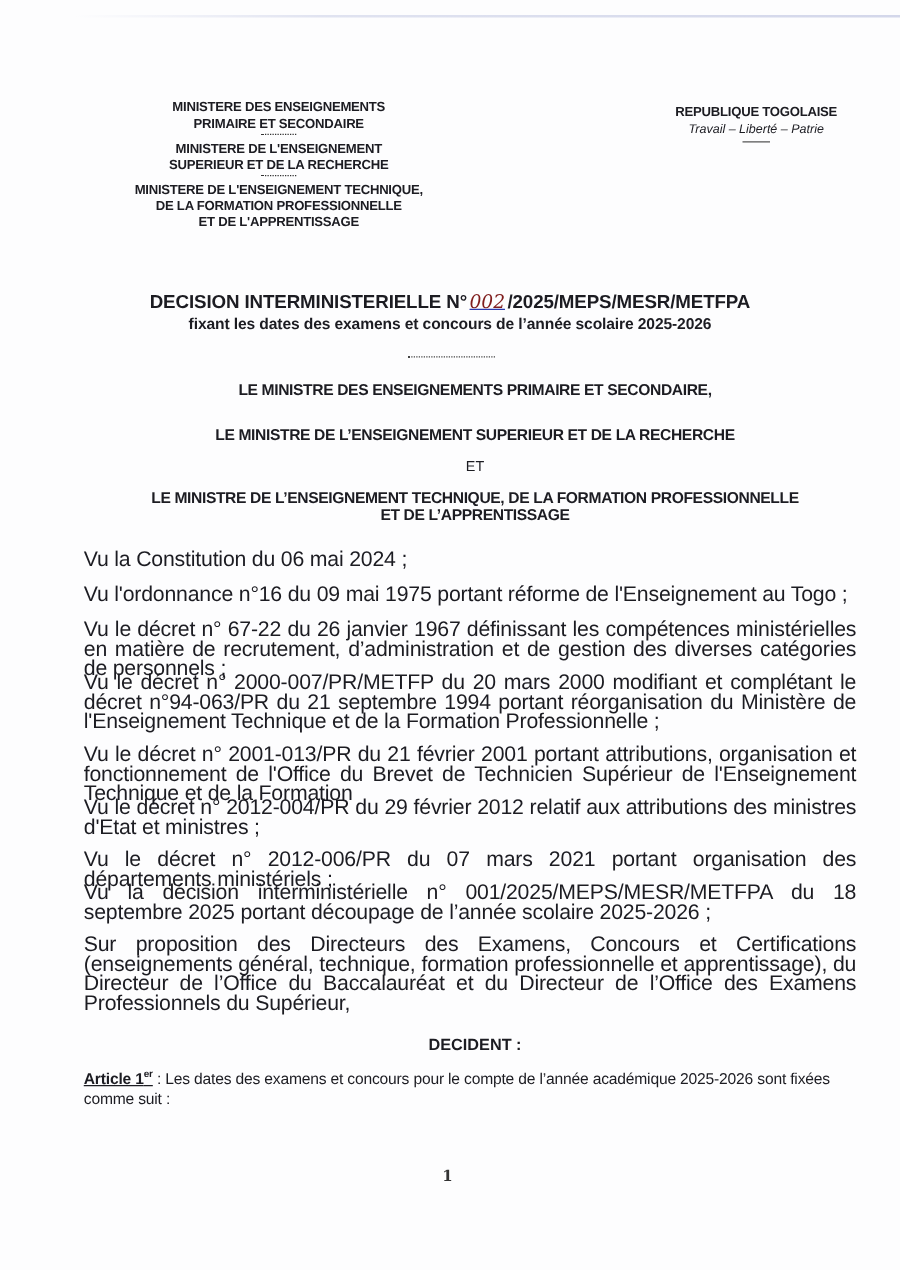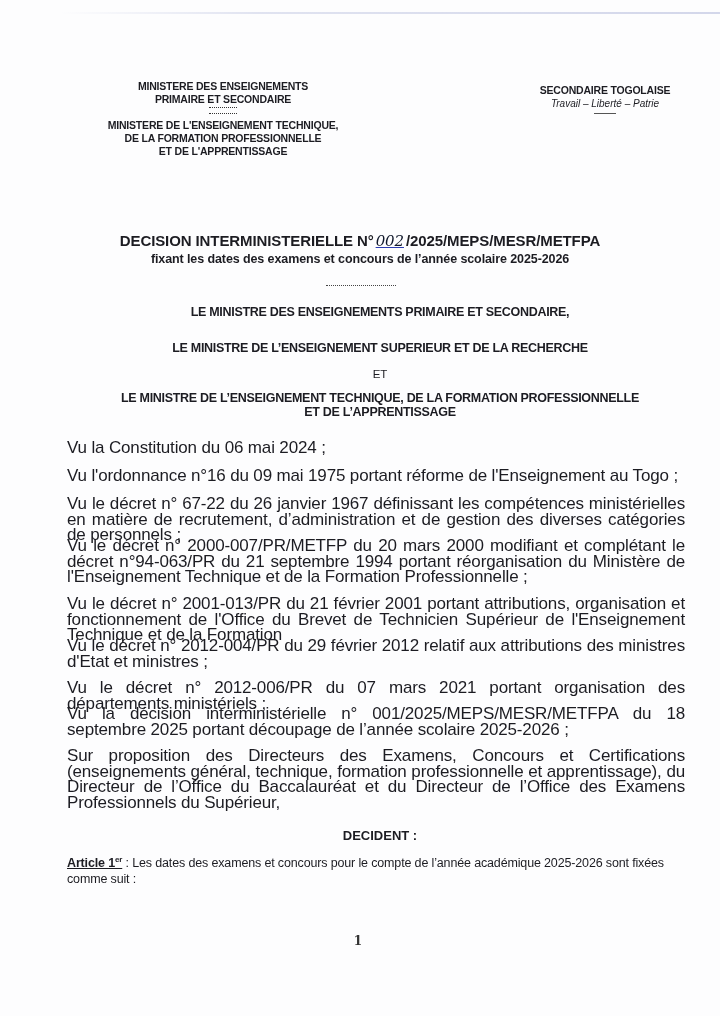--- a/index.html
+++ b/index.html
@@ -30,21 +30,21 @@
   }
   .right-header .rep { font-weight: bold; font-size: 10.5px; line-height: 13px; letter-spacing: -0.2px; }
   .right-header .motto { font-style: italic; font-size: 10px; line-height: 13px; }
   .right-header .line { display: block; margin: 3px auto 0; width: 22px; border-top: 1px solid #555; }
 
   .decision-title {
     left: 0; width: 720px; top: 232px; text-align: center;
     font-weight: bold; font-size: 15px; letter-spacing: -0.1px;
   }
   .decision-title .num {
-    color: #0f172a; font-family: "DejaVu Serif", serif; font-style: italic; font-weight: normal;
+    color: #7f1d1d; font-family: "DejaVu Serif", serif; font-style: italic; font-weight: normal;
     text-decoration: underline; text-decoration-color: #2a3bb0; font-size: 15px;
     padding: 0 2px;
   }
   .decision-sub {
     left: 0; width: 720px; top: 252px; text-align: center;
     font-weight: bold; font-size: 12.5px; letter-spacing: -0.1px;
   }
   .sep-dots {
     left: 326px; top: 285px; width: 70px; border-top: 1px dotted #444;
   }
@@ -73,30 +73,34 @@
 <body>
 
 <div class="scan-edge"></div>
 
 <div class="abs left-header">
   <p class="block">
     <span>MINISTERE DES ENSEIGNEMENTS</span><br>
     <span>PRIMAIRE ET SECONDAIRE</span>
   </p>
   <span class="dots"></span>
+  <p class="block">
+    <span>MINISTERE DE L'ENSEIGNEMENT</span><br>
+    <span>SUPERIEUR ET DE LA RECHERCHE</span>
+  </p>
   <span class="dots"></span>
   <p class="block">
     <span>MINISTERE DE L'ENSEIGNEMENT TECHNIQUE,</span><br>
     <span>DE LA FORMATION PROFESSIONNELLE</span><br>
     <span>ET DE L'APPRENTISSAGE</span>
   </p>
 </div>
 
 <div class="abs right-header">
-  <div class="rep">SECONDAIRE TOGOLAISE</div>
+  <div class="rep">REPUBLIQUE TOGOLAISE</div>
   <div class="motto">Travail – Liberté – Patrie</div>
   <span class="line"></span>
 </div>
 
 <div class="abs decision-title">
   <span>DECISION INTERMINISTERIELLE N°</span><span class="num">002</span><span>/2025/MEPS/MESR/METFPA</span>
 </div>
 <div class="abs decision-sub">fixant les dates des examens et concours de l’année scolaire 2025-2026</div>
 <div class="abs sep-dots"></div>
 

